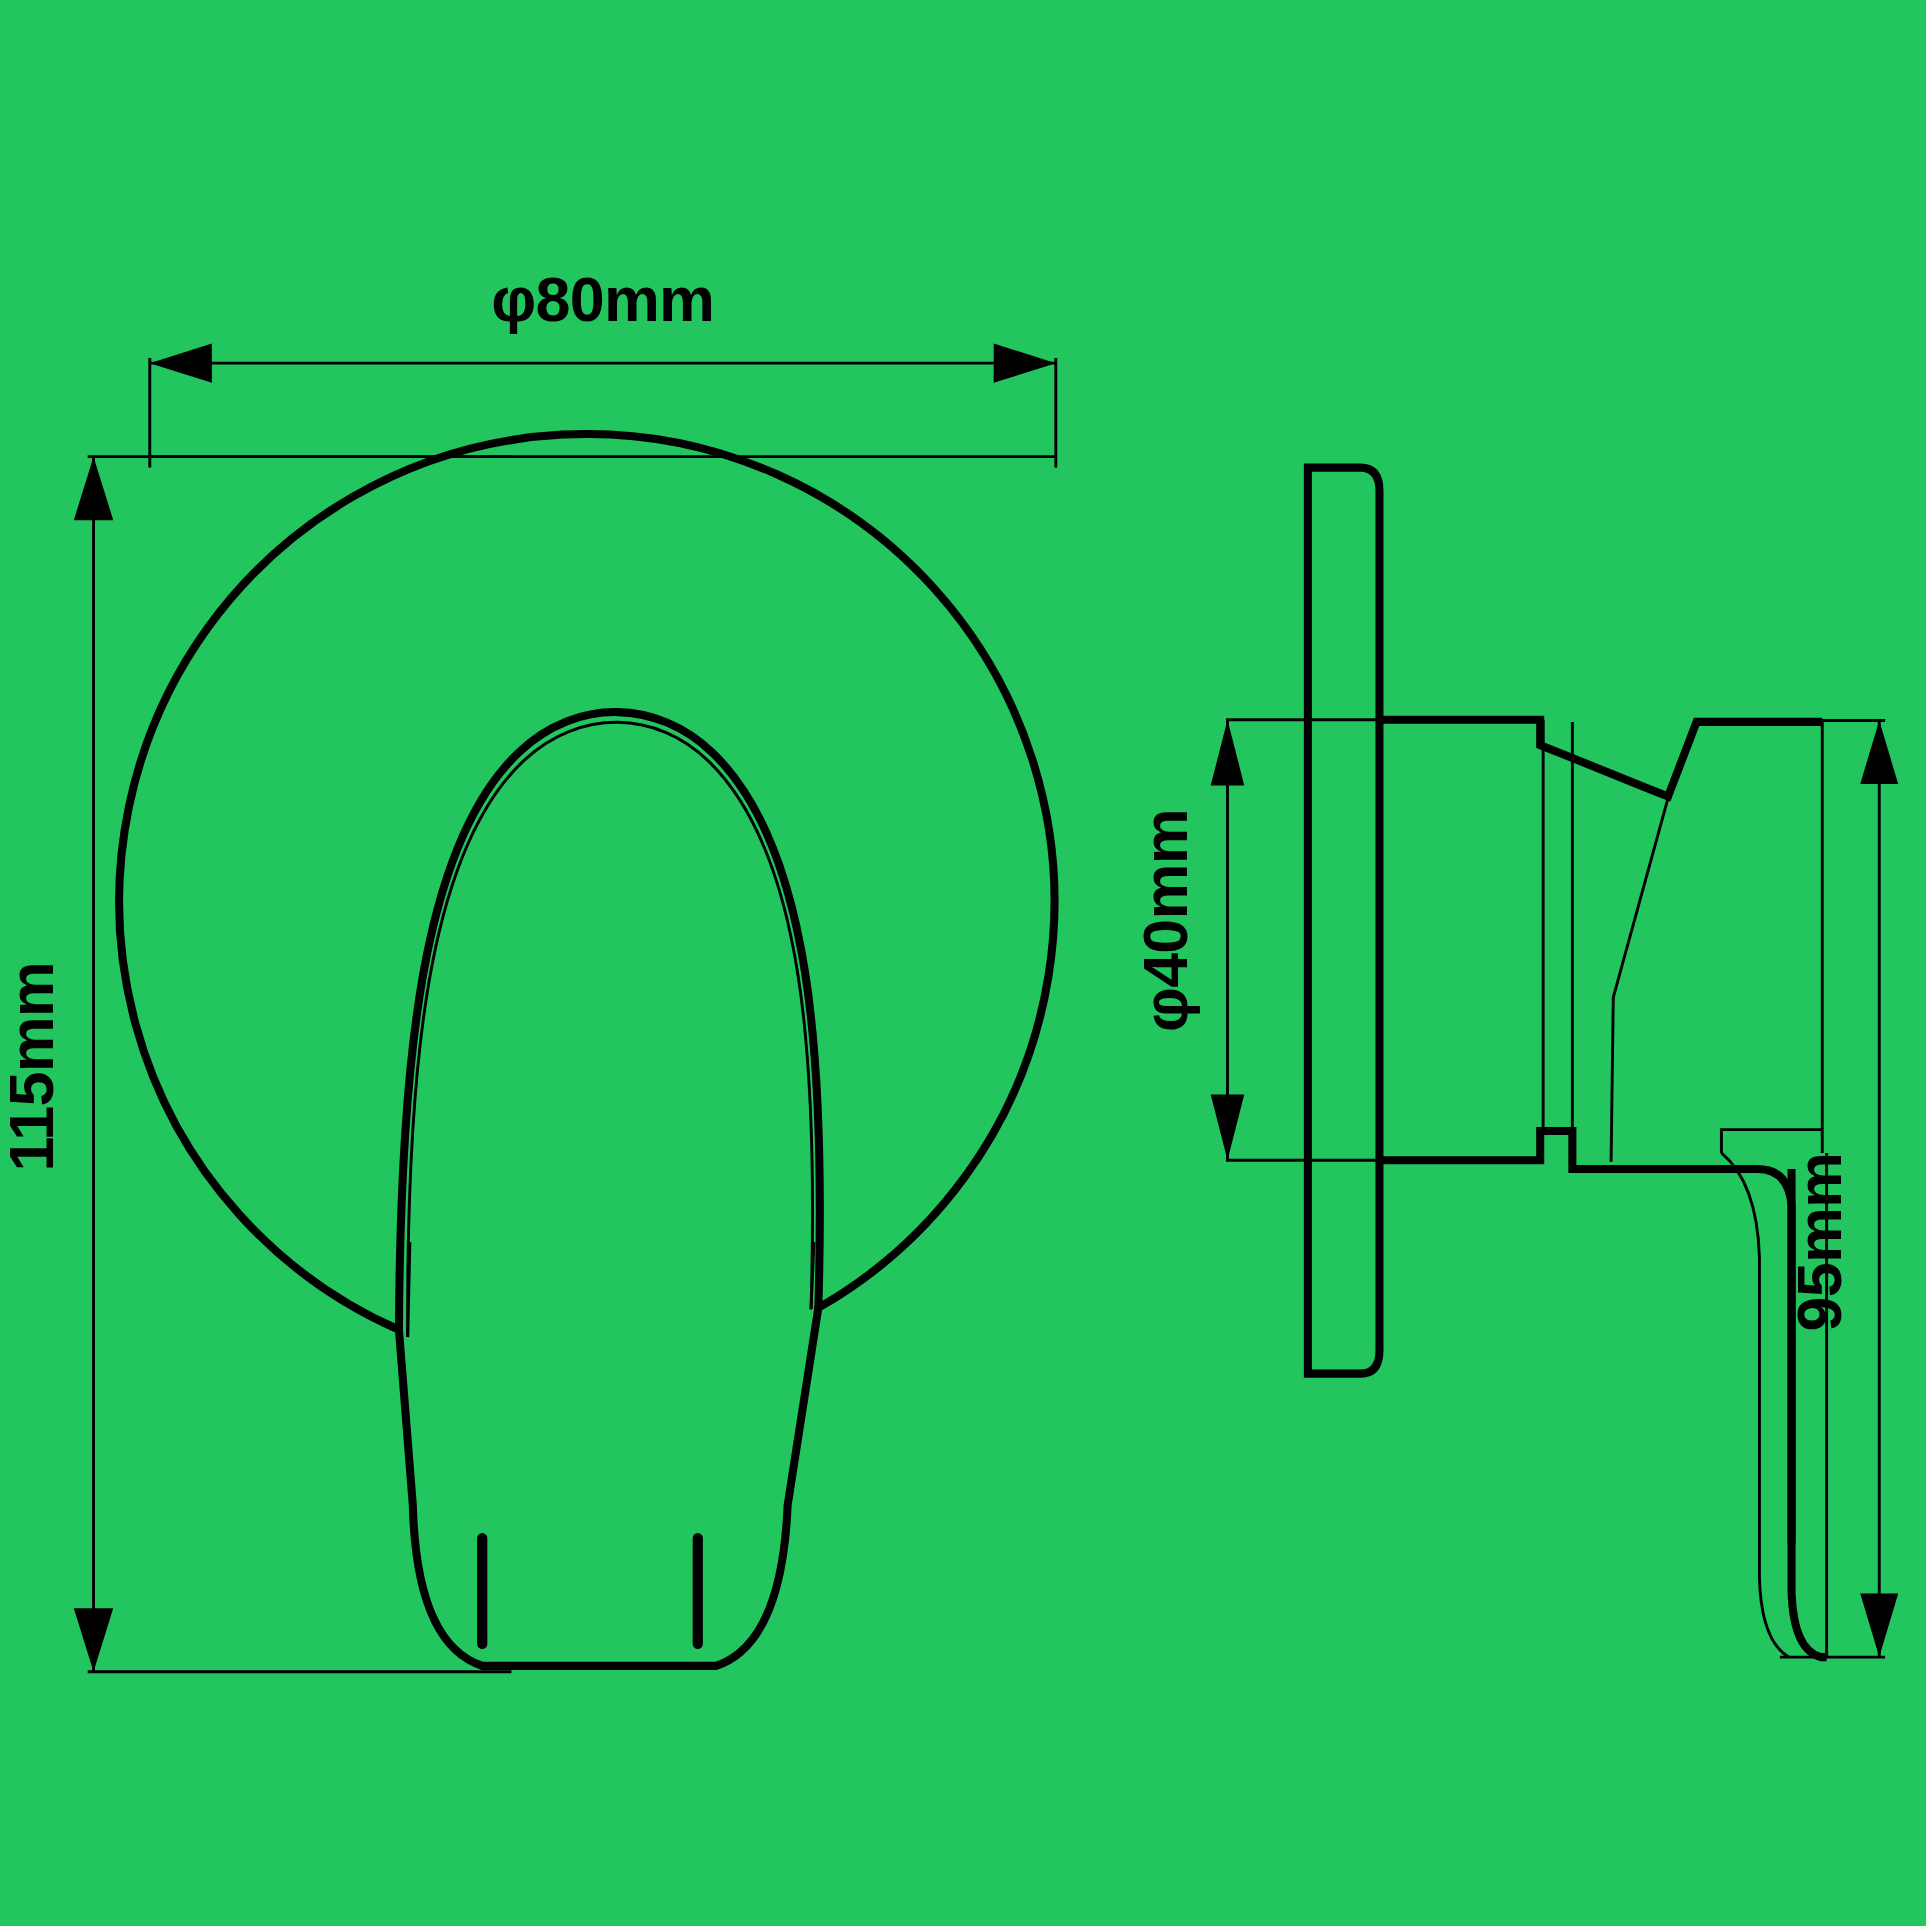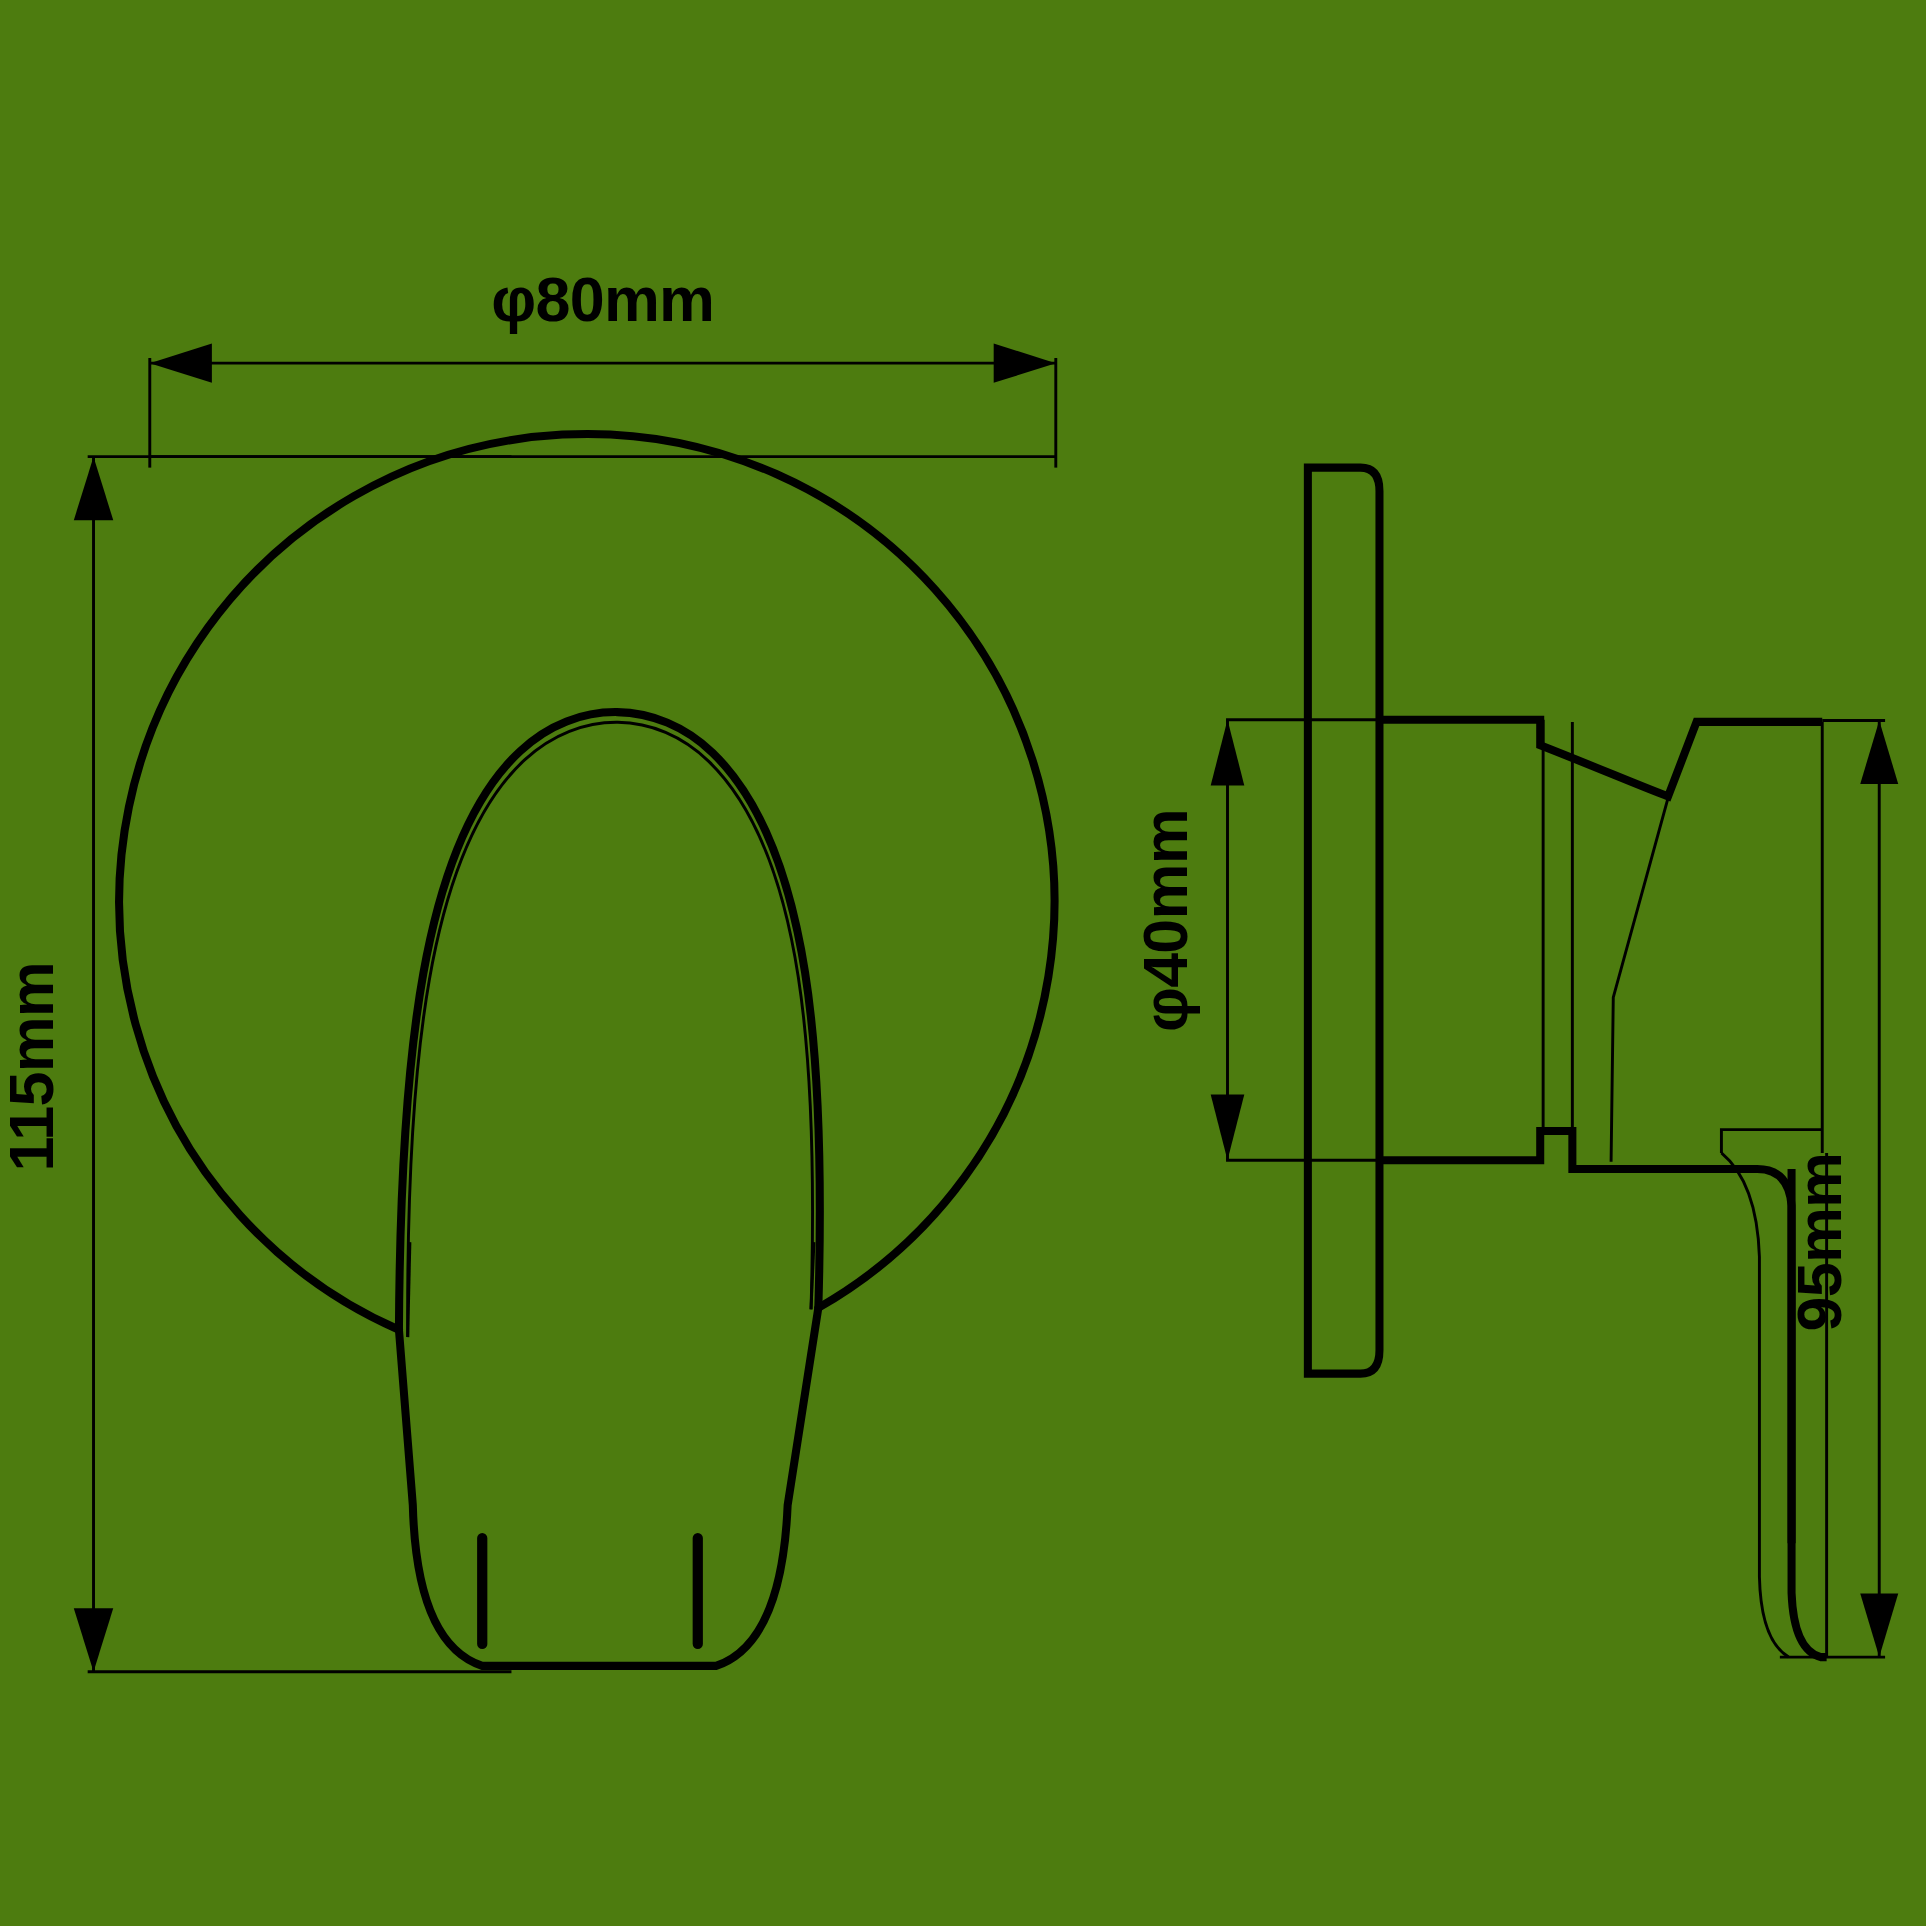--- a/index.html
+++ b/index.html
@@ -10,21 +10,21 @@
   body {
     width: 1926px;
     height: 1926px;
     font-family: "Liberation Sans", sans-serif;
     overflow: hidden;
   }
   #drawing-root {
     position: relative;
     width: 1926px;
     height: 1926px;
-    background: #4d7c0f;
+    background: #22c55e;
   }
   svg#tech-drawing {
     display: block;
     width: 1926px;
     height: 1926px;
   }
   .outline    { fill: none; stroke: #000000; stroke-width: 11; stroke-linecap: round; stroke-linejoin: round; }
   .outline-sq { fill: none; stroke: #000000; stroke-width: 11; stroke-linecap: butt; stroke-linejoin: miter; }
   .thin       { fill: none; stroke: #000000; stroke-width: 4;  stroke-linecap: butt; stroke-linejoin: miter; }
   .dimline    { fill: none; stroke: #000000; stroke-width: 4;  stroke-linecap: butt; }

